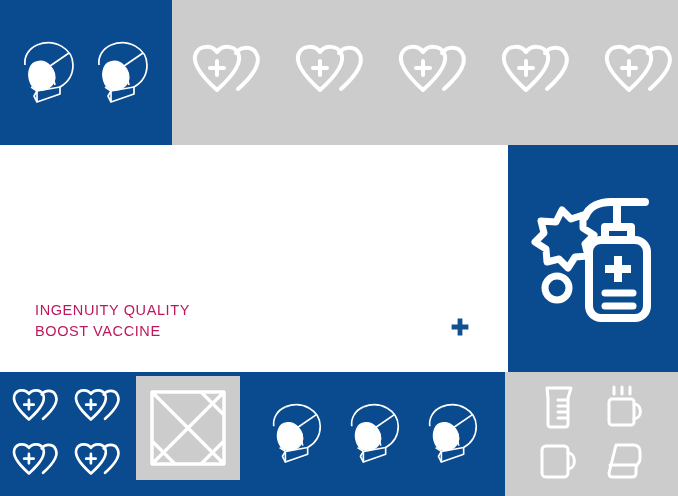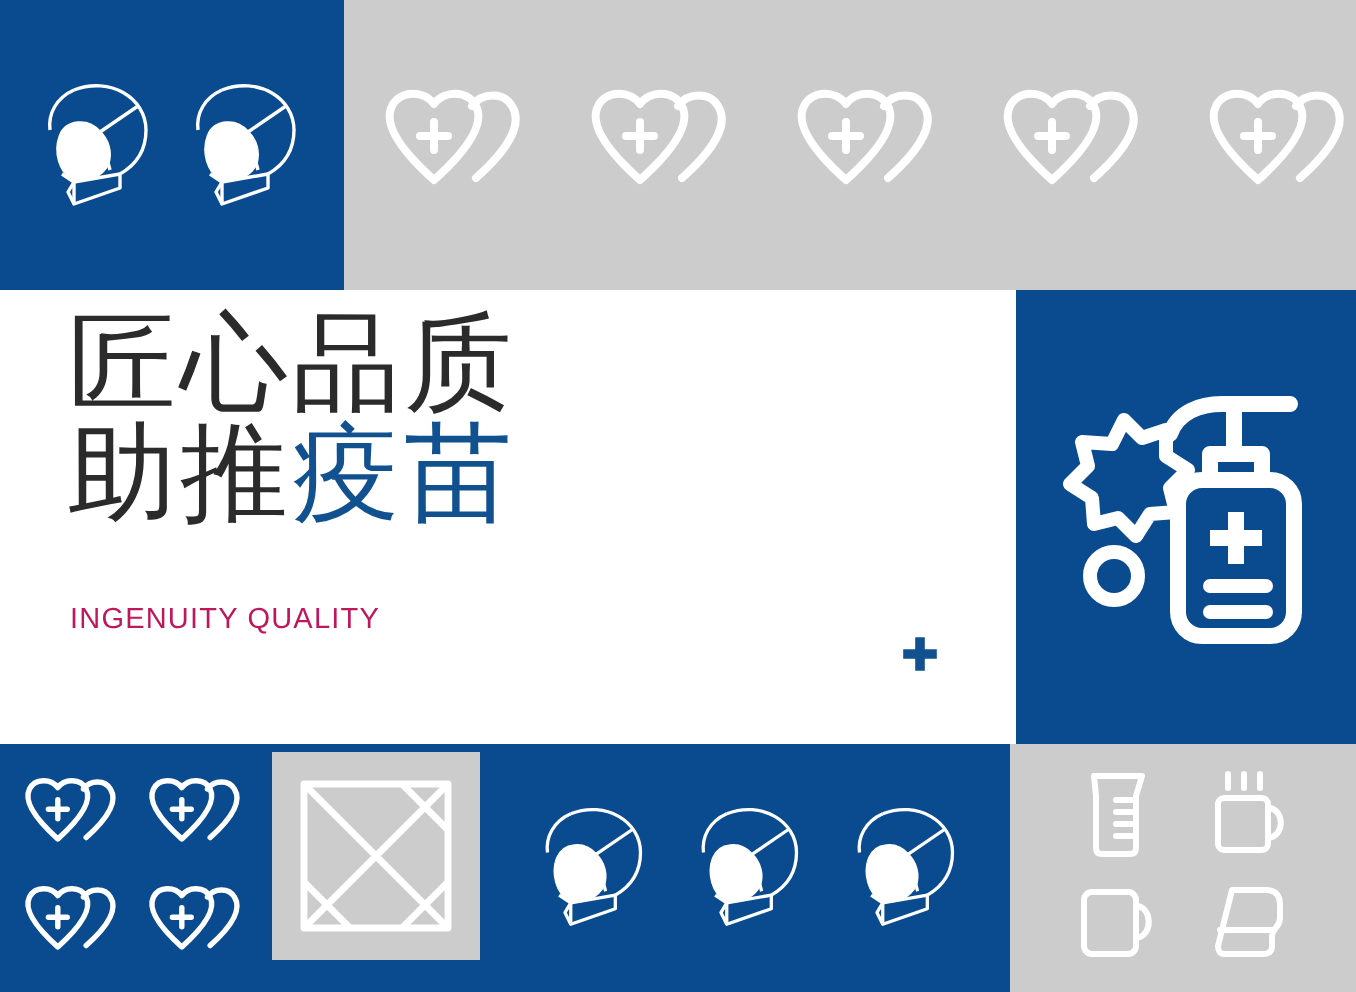--- a/index.html
+++ b/index.html
@@ -185,27 +185,24 @@
           <path d="M31 9 C36 2 48 2 52 10 C56 18 50 30 31 47 C12 30 6 18 10 10 C14 2 26 2 31 9 Z"></path>
           <path d="M31 18 L31 32 M24 25 L38 25"></path>
         </g>
       </svg>
     </span>
 
   </div>
 
   <div class="mid-card">
 
-    <div class="headline">
-      <span>匠心品质</span>
-      <span class="l2"><span>助推</span><span class="hl-blue">疫苗</span></span>
-    </div>
 
     <div class="sub-en">
       <div>INGENUITY QUALITY</div>
+      <div>BOOST VACCINE</div>
     </div>
 
 
     <span class="plus-mark">
       <svg width="20" height="20" viewBox="0 0 20 20">
         <path d="M7.6 1.6 h4.8 v6 h6 v4.8 h-6 v6 h-4.8 v-6 h-6 V7.6 h6 Z" fill="#11518F"></path>
       </svg>
     </span>
 
   </div>

